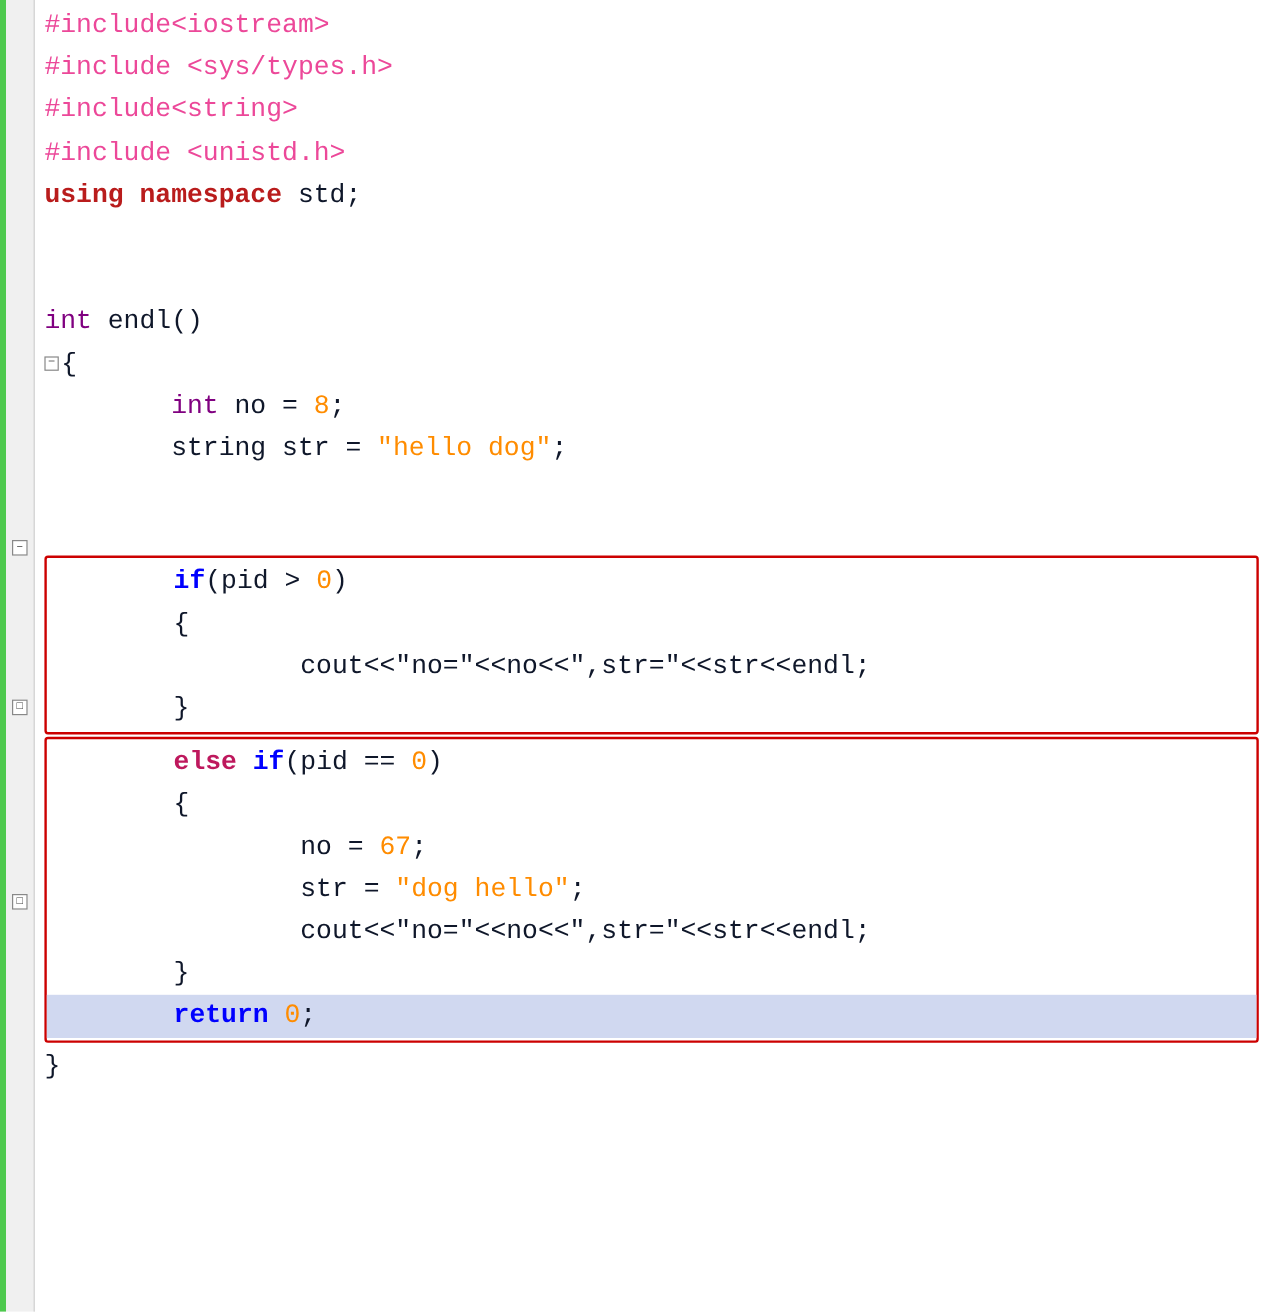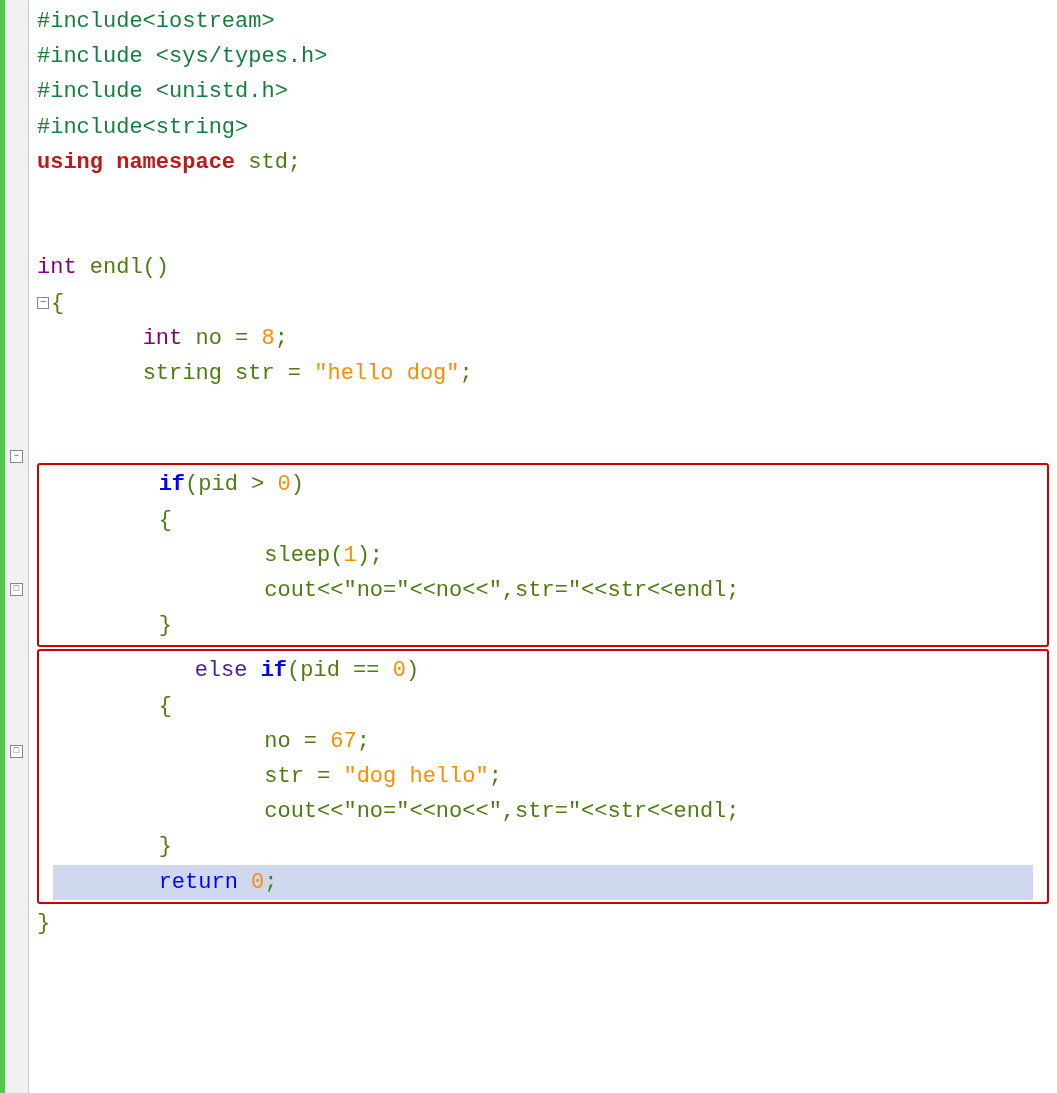--- a/index.html
+++ b/index.html
@@ -31,37 +31,37 @@
       padding: 4px 8px;
       background: #ffffff;
       overflow-x: auto;
     }
 
     .line {
       display: block;
       white-space: pre;
       min-height: 1.6em;
     }
-    .c-black  { color: #4d7c0f; }
+    .c-black  { color: #0f172a; }
     .c-num    { color: #ff8c00; }
     .c-str    { color: #ff8c00; }
 
     .keyword-int    { color: #800080; text-align: center; }
     .keyword-using  { color: #b91c1c; font-weight: bold; }
-    .keyword-return { color: #0000ff; font-weight: normal; }
+    .keyword-return { color: #0000ff; font-weight: bold; }
     .keyword-if     { color: #0000ff; font-weight: bold; }
-    .keyword-else   { color: #4c1d95; font-weight: normal; margin-left: 36px; }
+    .keyword-else   { color: #be185d; font-weight: bold; }
 
-    .include-hash   { color: #15803d; }
+    .include-hash   { color: #ec4899; }
 
     .red-box {
       border: 2.5px solid #cc0000;
       border-radius: 3px;
       margin: 2px 0;
-      padding: 2px 14px;
+      padding: 2px 0;
       background: #ffffff;
       position: relative;
     }
 
     .highlighted-line {
       background: #d0d8f0;
       display: block;
       white-space: pre;
       min-height: 1.6em;
     }
@@ -116,22 +116,22 @@
 
     <div class="fold-btn" style="top: 450px;">−</div>
     <div class="fold-btn" style="top: 583px;">□</div>
     <div class="fold-btn" style="top: 745px;">□</div>
   </div>
 
   <div class="code-area">
 
     <span class="line"><span class="include-hash">#include&lt;iostream&gt;</span></span>
     <span class="line"><span class="include-hash">#include &lt;sys/types.h&gt;</span></span>
+    <span class="line"><span class="include-hash">#include&lt;string&gt;</span></span>
     <span class="line"><span class="include-hash">#include &lt;unistd.h&gt;</span></span>
-    <span class="line"><span class="include-hash">#include&lt;string&gt;</span></span>
 
     <span class="line"><span class="keyword-using">using namespace</span><span class="c-black"> std;</span></span>
 
     <span class="line"> </span>
     <span class="line"> </span>
 
     <span class="line"><span class="keyword-int">int</span><span class="c-black"> endl()</span></span>
 
     <span class="line"><span class="fold-icon">−</span><span class="c-black">{</span></span>
 
@@ -140,21 +140,20 @@
     <span class="line">        <span class="c-black">string str = </span><span class="c-str">"hello dog"</span><span class="c-black">;</span></span>
 
     <span class="line"> </span>
 
 
     <span class="line"> </span>
 
     <div class="red-box">
       <span class="line">        <span class="keyword-if">if</span><span class="c-black">(pid &gt; </span><span class="c-num">0</span><span class="c-black">)</span></span>
       <span class="line">        <span class="c-black">{</span></span>
-      <span class="line">                <span class="c-black">sleep(</span><span class="c-num">1</span><span class="c-black">);</span></span>
       <span class="line">                <span class="c-black">cout&lt;&lt;"no="&lt;&lt;no&lt;&lt;",str="&lt;&lt;str&lt;&lt;endl;</span></span>
       <span class="line">        <span class="c-black">}</span></span>
     </div>
 
     <div class="red-box">
       <span class="line">        <span class="keyword-else">else</span> <span class="keyword-if">if</span><span class="c-black">(pid == </span><span class="c-num">0</span><span class="c-black">)</span></span>
       <span class="line">        <span class="c-black">{</span></span>
       <span class="line">                <span class="c-black">no = </span><span class="c-num">67</span><span class="c-black">;</span></span>
       <span class="line">                <span class="c-black">str = </span><span class="c-str">"dog hello"</span><span class="c-black">;</span></span>
       <span class="line">                <span class="c-black">cout&lt;&lt;"no="&lt;&lt;no&lt;&lt;",str="&lt;&lt;str&lt;&lt;endl;</span></span>

